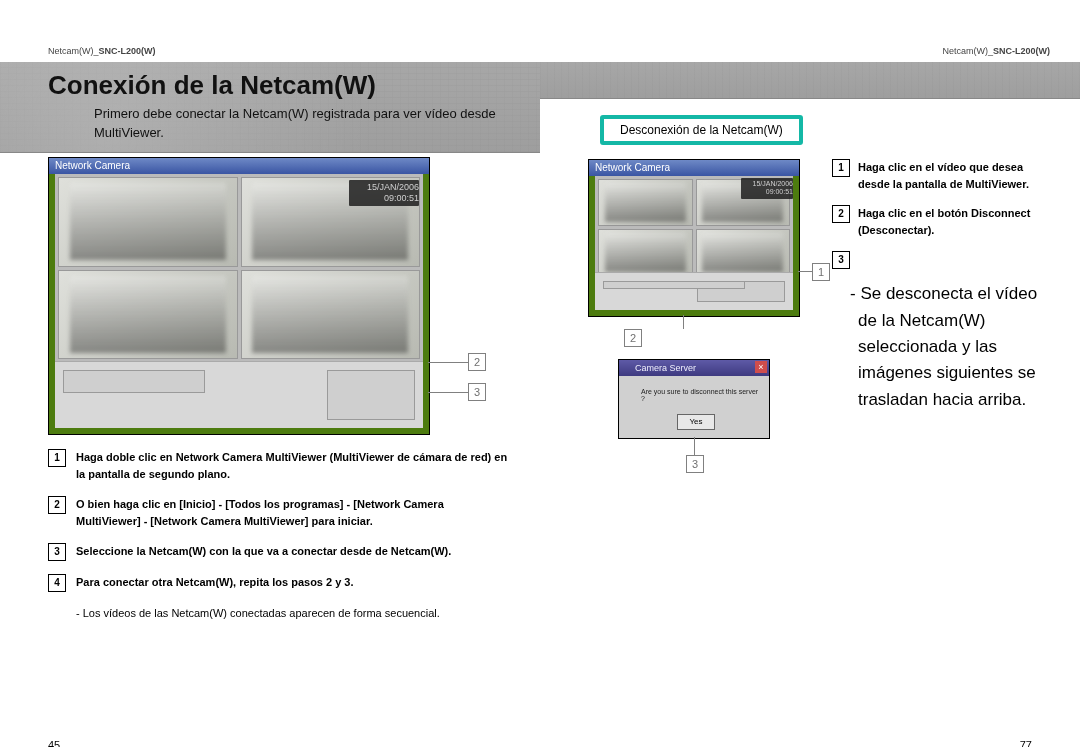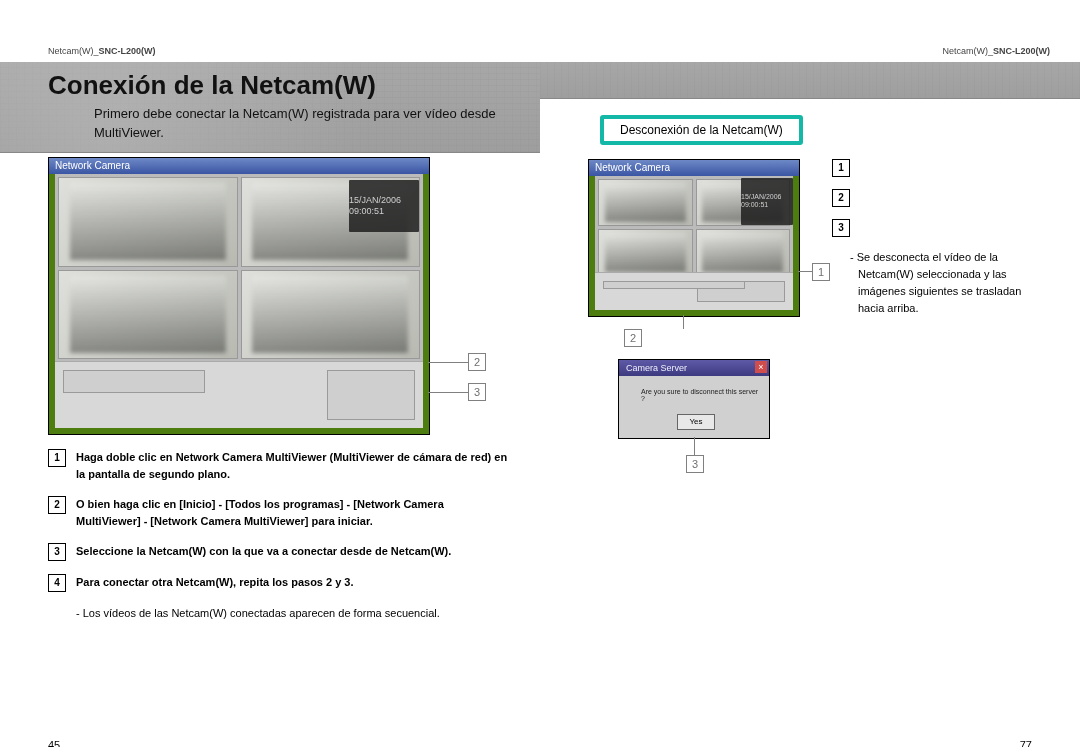--- a/index.html
+++ b/index.html
@@ -25,50 +25,50 @@
   .page-right .pnum{right:48px}
 
   
   .shot-wrap{position:relative}
   .shot{display:block;border:1px solid #000;background:#4d7c0f;position:relative;overflow:hidden}
   .shot .win-bar{background:linear-gradient(#6e89c6,#3a55a3);height:16px;color:#fff;font-size:10px;line-height:16px;padding-left:6px}
   .shot .quad{position:absolute;top:16px;left:6px;right:6px;height:66%;display:grid;grid-template-columns:1fr 1fr;grid-template-rows:1fr 1fr;gap:3px;background:#bbb;padding:3px}
   .shot .q{background:linear-gradient(135deg,#dfe0db,#b8bab2);border:1px solid #999;position:relative}
   .shot .q::after{content:"";position:absolute;inset:6%;background:
      linear-gradient(180deg,rgba(255,255,255,.25),rgba(0,0,0,.35));filter:blur(2px)}
-  .shot .time{position:absolute;top:22px;right:10px;width:70px;background:rgba(30,30,30,.85);color:#cfcfcf;font-size:9px;text-align:left;padding:15px 0;border-radius:1px;line-height:1.2}
+  .shot .time{position:absolute;top:22px;right:10px;width:70px;background:rgba(30,30,30,.85);color:#cfcfcf;font-size:9px;text-align:right;padding:2px 0;border-radius:1px;line-height:1.2}
   .shot .ctrl{position:absolute;left:6px;right:6px;bottom:6px;height:24%;background:#d8d8d8;border-top:1px solid #aaa}
   .shot .ctrl::before{content:"";position:absolute;right:8px;top:8px;bottom:8px;width:86px;background:#cfcfcf;border:1px solid #9a9a9a}
   .shot .ctrl::after{content:"";position:absolute;left:8px;top:8px;height:calc(50% - 12px);width:140px;background:#cfcfcf;border:1px solid #9a9a9a}
 
   .callout{position:absolute;width:16px;height:16px;border:1px solid #808080;color:#707070;font-size:11px;line-height:16px;text-align:center;background:#fff}
   .callout-line{position:absolute;background:#808080}
 
   .steps{margin-top:14px;font-size:11px;line-height:1.55}
   .step{display:flex;gap:10px;margin-bottom:13px}
   .step .num{flex:0 0 16px;height:16px;border:1px solid #000;font-size:10px;line-height:16px;text-align:center;font-weight:bold}
   .step .txt{flex:1}
   .step .txt b{font-weight:bold}
   .note{font-size:11px;margin-left:28px;line-height:1.55}
 
   .disc-head{display:inline-block;border:4px solid #14b8a6;border-radius:3px;padding:4px 16px;font-size:12px;margin:6px 0 14px 12px}
   .right-cols{display:flex;gap:14px}
   .rc-left{flex:0 0 230px;position:relative}
   .rc-right{flex:1}
 
   .dialog-shot{border:1px solid #000;background:#d0d0d0;width:150px;height:78px;position:relative;overflow:hidden}
-  .dialog-shot .tb{background:linear-gradient(#5e5aa7,#3e3a80);height:16px;color:#efeffd;font-size:9px;line-height:16px;padding-left:7px}
+  .dialog-shot .tb{background:linear-gradient(#5e5aa7,#3e3a80);height:16px;color:#efeffd;font-size:9px;line-height:16px;padding-left:16px}
   .dialog-shot .msg{position:absolute;top:28px;left:22px;right:6px;font-size:7px;color:#222}
   .dialog-shot .yes{position:absolute;bottom:8px;left:58px;width:36px;height:14px;border:1px solid #666;background:#e8e8e8;font-size:8px;line-height:14px;text-align:center}
   .dialog-shot .xbtn{position:absolute;top:1px;right:2px;width:12px;height:12px;background:#cf4d4d;color:#fff;font-size:9px;line-height:12px;text-align:center}
 
   .substeps{font-size:11px;line-height:1.55}
   .substep{display:flex;gap:8px;margin-bottom:12px}
   .substep .num{flex:0 0 16px;height:16px;border:1px solid #000;font-size:10px;line-height:16px;text-align:center;font-weight:bold}
-  .subnote{font-size:11px;margin-left:26px;text-indent:-8px;line-height:1.55}
+  .subnote{font-size:17px;margin-left:26px;text-indent:-8px;line-height:1.55}
 
   .title-bar-right{position:relative;height:36px;margin:0 -30px 10px -48px;
     background:linear-gradient(#a7a7a7,#9e9e9e);border-bottom:1px solid #888}
   .title-bar-right::before{content:"";position:absolute;inset:0;
     background:repeating-linear-gradient(90deg,rgba(120,120,120,.15) 0 1px,transparent 1px 7px);opacity:.5}
 </style>
 </head>
 <body>
 
 <div class="spread">
@@ -179,23 +179,25 @@
           </div>
           <div class="callout-line" style="left:76px;top:78px;width:1px;height:18px"></div>
           <div class="callout" style="left:68px;top:96px">3</div>
         </div>
       </div>
 
       <div class="rc-right">
         <div class="substeps">
           <div class="substep">
             <div class="num">1</div>
+            <div class="txt"><b>Haga clic en el vídeo que desea desde la pantalla de MultiViewer.</b></div>
           </div>
           <div class="substep">
             <div class="num">2</div>
+            <div class="txt"><b>Haga clic en el botón Disconnect (Desconectar).</b></div>
           </div>
           <div class="substep">
             <div class="num">3</div>
           </div>
           <div class="subnote">- Se desconecta el vídeo de la Netcam(W) seleccionada y las imágenes siguientes se trasladan hacia arriba.</div>
         </div>
       </div>
     </div>
 
     <div class="pnum">77</div>

